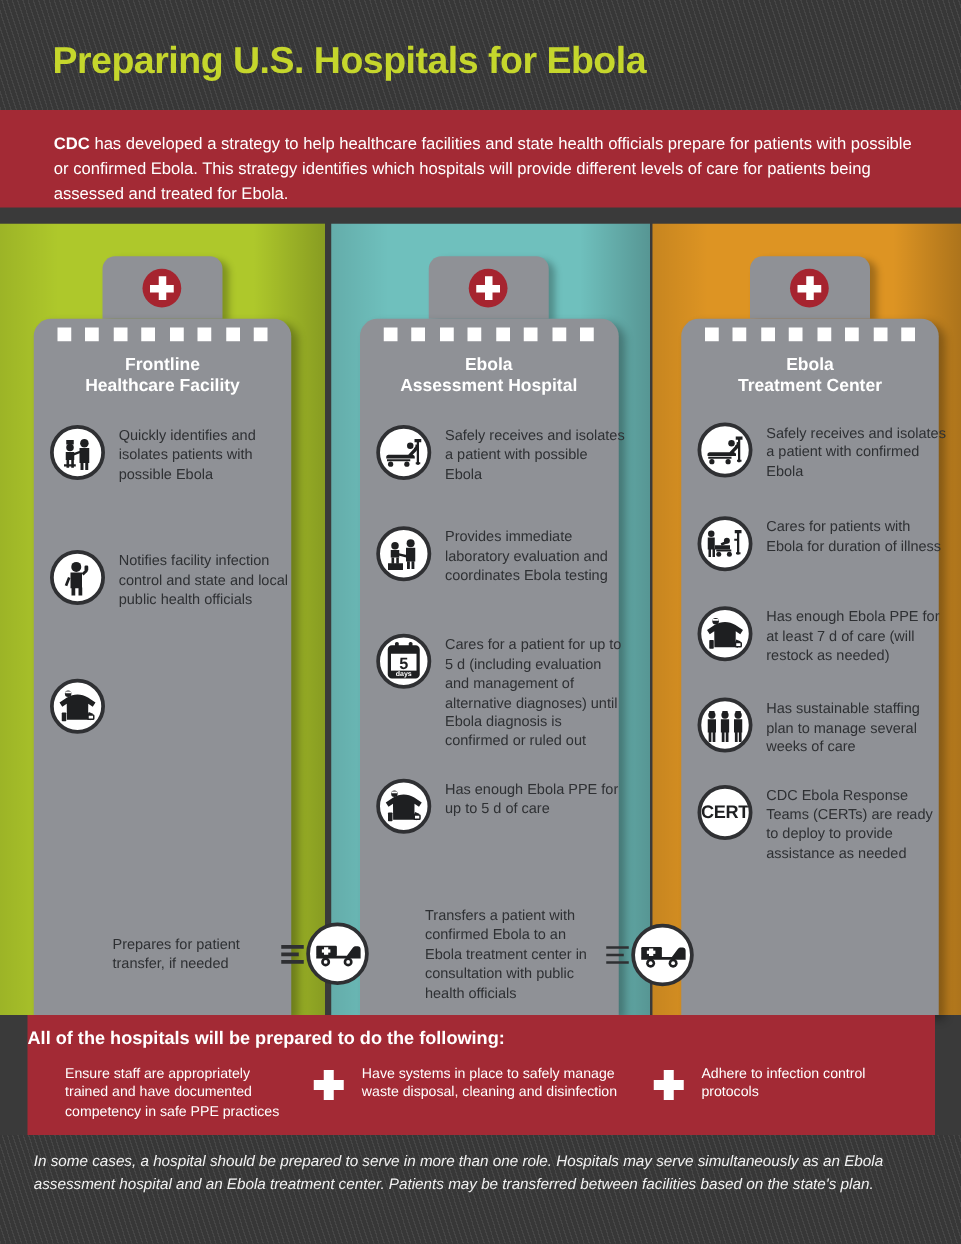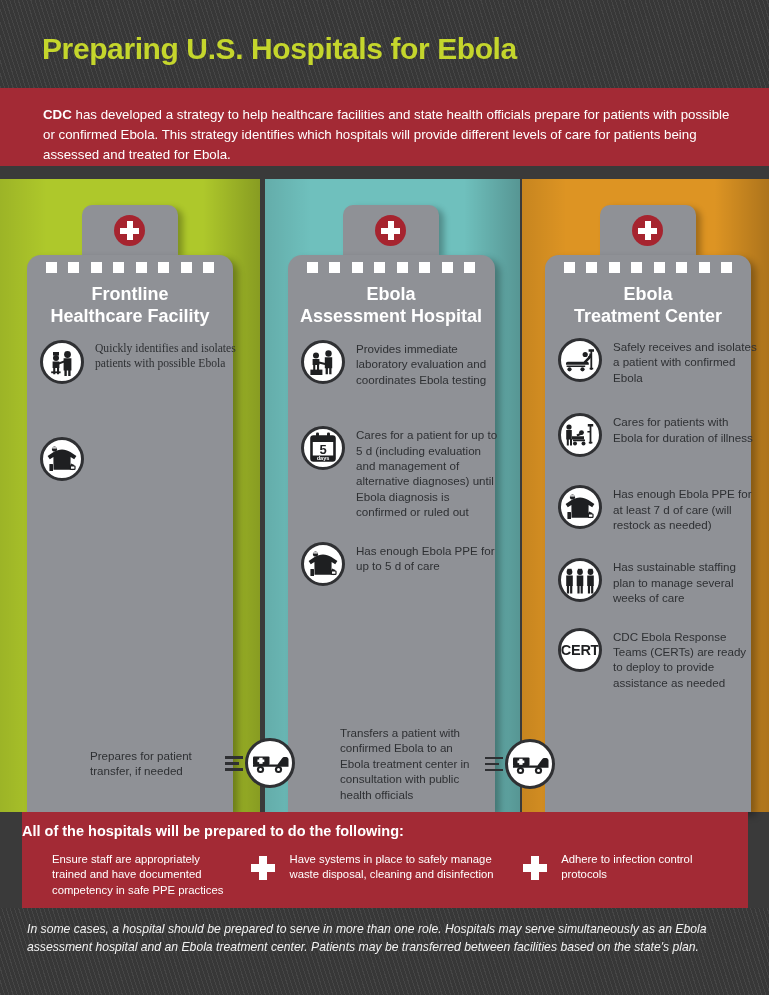--- a/index.html
+++ b/index.html
@@ -100,30 +100,30 @@
     width: 168px; height: 11px; z-index: 4;
   }
   #windows-1 { left: 46px;  top: 262px; }
   #windows-2 { left: 307px; top: 262px; }
   #windows-3 { left: 564px; top: 262px; }
   .windows span { width: 11px; height: 11px; background: #ffffff; display: block; }
 
   
   .card-heading {
     position: absolute; width: 206px; text-align: center;
-    color: #ffffff; font-weight: bold; font-size: 18px; line-height: 1.24;
+    color: #ffffff; font-weight: bold; font-size: 14px; line-height: 1.24;
     z-index: 4;
   }
   #heading-1 { left: 27px;  top: 283px; }
   #heading-2 { left: 288px; top: 283px; }
   #heading-3 { left: 545px; top: 283px; }
 
   
   .bullets { position: absolute; z-index: 4; }
-  #bullets-1 { left: 40px;  top: 340px; width: 200px; font-family: Liberation Serif, serif; }
+  #bullets-1 { left: 40px;  top: 340px; width: 200px; }
   #bullets-2 { left: 301px; top: 340px; width: 200px; }
   #bullets-3 { left: 558px; top: 338px; width: 200px; }
 
   .bullet { position: relative; display: flex; align-items: flex-start; }
   .bullet .ico {
     flex: 0 0 auto;
     width: 44px; height: 44px; border-radius: 50%;
     background: #ffffff; border: 3.5px solid #2f3033;
     display: flex; align-items: center; justify-content: center;
     overflow: hidden;
@@ -284,20 +284,35 @@
             <path d="M18.6 13.3h7.8v12.1h-7.8z"></path>
             <path d="M19.4 25h2.4v6h-2.4zM23.2 25h2.4v6h-2.4z"></path>
             <path d="M18.9 15.5l-5.4 2.1.6 1.8 5.2-2z"></path>
             <rect x="8" y="7" width="6" height="3.6"></rect>
           </g>
         </svg>
       </div>
       <div class="txt">Quickly identifies and isolates patients with possible Ebola</div>
     </div>
 
+    <div class="bullet" style="margin-bottom:56px;">
+      <div class="ico">
+        <svg width="34" height="34" viewBox="0 0 34 34">
+          <g fill="#1e1f21">
+            <circle cx="16" cy="8.5" r="4"></circle>
+            <path d="M11.4 13h9.2v12.5h-9.2z"></path>
+            <path d="M12.2 25h3v6.4h-3zM17.8 25h3v6.4h-3z"></path>
+            <path d="M20.3 13.6l3.3-3.1 1.6 1.7-3.4 3.2z"></path>
+            <rect x="22.6" y="7.4" width="3" height="4.4" rx="1"></rect>
+            <path d="M9.4 16.6l-2.6 6.6 2 .8 2.6-6.6z"></path>
+          </g>
+        </svg>
+      </div>
+      <div class="txt">Notifies facility infection control and state and local public health officials</div>
+    </div>
 
     <div class="bullet">
       <div class="ico">
         <svg width="36" height="36" viewBox="0 0 36 36">
           <g fill="#1e1f21">
             <path d="M18 8.5c-3 0-5.6.9-8.4 2.4L3.6 15l2.2 3.3 3.6-2.3.1 12.8h17l.1-12.8 3.6 2.3L32.4 15l-6-4.1C23.6 9.4 21 8.5 18 8.5z"></path>
             <circle cx="10.5" cy="8" r="2.6" fill="#1e1f21"></circle>
             <path d="M8.2 6.2h4.6v1.3H8.2z" fill="#ffffff"></path>
             <rect x="5.4" y="23" width="3.6" height="7" rx="0.6"></rect>
             <path d="M27 22.5l3.4 1.4-2.2 5.3-3.4-1.4z"></path>
@@ -326,20 +341,38 @@
           <circle cx="9.5" cy="21.5" r="1.5" fill="#ffffff"></circle>
           <circle cx="27.5" cy="21.5" r="3.6"></circle>
           <circle cx="27.5" cy="21.5" r="1.5" fill="#ffffff"></circle>
         </g>
       </svg>
     </div>
   </div>
 
   <div class="bullets" id="bullets-2">
 
+    <div class="bullet" style="margin-bottom:34px;">
+      <div class="ico">
+        <svg width="36" height="34" viewBox="0 0 36 34">
+          <g fill="#1e1f21">
+            <path d="M4 20.5c0-1 .8-1.8 1.8-1.8h15.8l4.3-4.5c1.6-1.7 1.5-2.3 1.5-3.6l2.2.2c.2 2-.2 3.4-1.5 4.9l-3 3h-.1c1 0 1.8.8 1.8 1.8v1.3H4z"></path>
+            <path d="M4.6 22.4h18.6v1.6H4.6z"></path>
+            <circle cx="7.5" cy="26.3" r="2.1"></circle>
+            <circle cx="20.5" cy="26.3" r="2.1"></circle>
+            <circle cx="23.2" cy="11.5" r="2.6"></circle>
+            <rect x="28.4" y="6.8" width="1.8" height="20"></rect>
+            <path d="M26.6 6.2h5.4v2.6h-5.4z"></path>
+            <rect x="27.6" y="24.8" width="3.6" height="1.6"></rect>
+            <path d="M26.2 13.2l2.6 0v1.6l-2.6 0z"></path>
+          </g>
+        </svg>
+      </div>
+      <div class="txt">Safely receives and isolates a patient with possible Ebola</div>
+    </div>
 
     <div class="bullet" style="margin-bottom:39px;">
       <div class="ico">
         <svg width="34" height="34" viewBox="0 0 34 34">
           <g fill="#1e1f21">
             <circle cx="10" cy="10.5" r="3"></circle>
             <path d="M6.6 14h6.8v6h-6.8z"></path>
             <path d="M7.2 20h2.1v5h-2.1zM11 20h2.1v5H11z"></path>
             <circle cx="22.5" cy="8.5" r="3.2"></circle>
             <path d="M18.8 12.2h7.4v11h-7.4z"></path>

